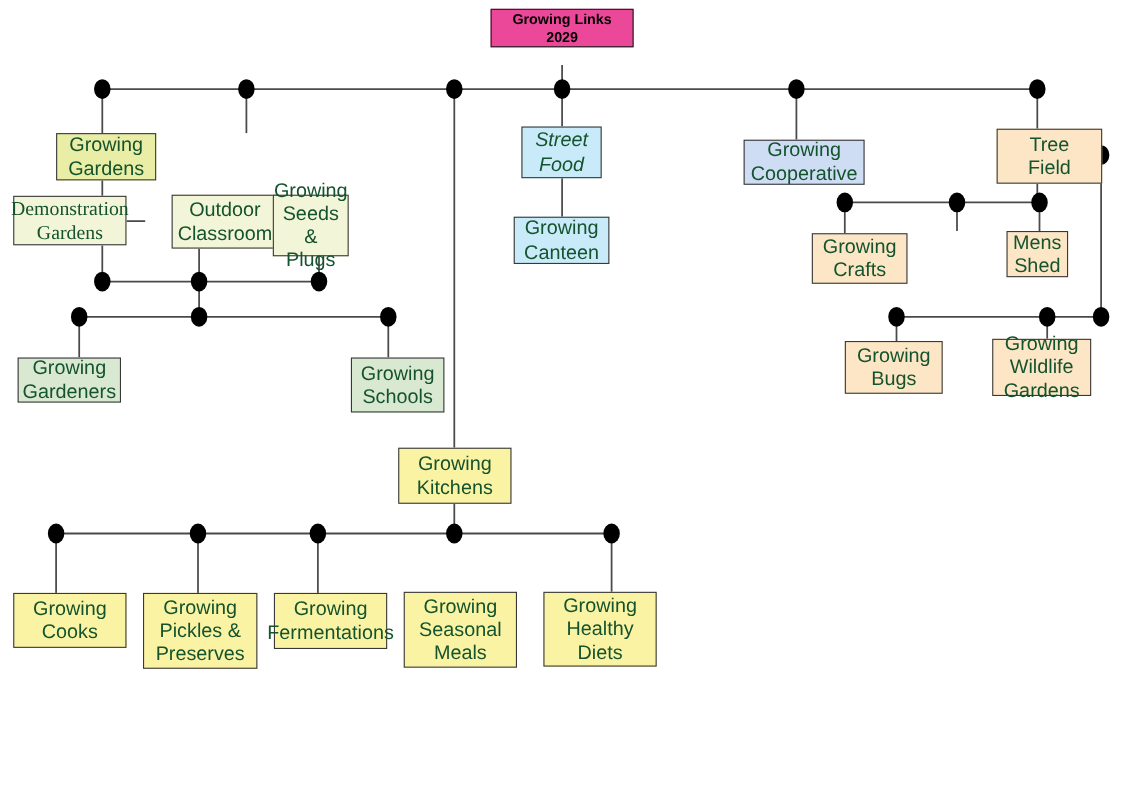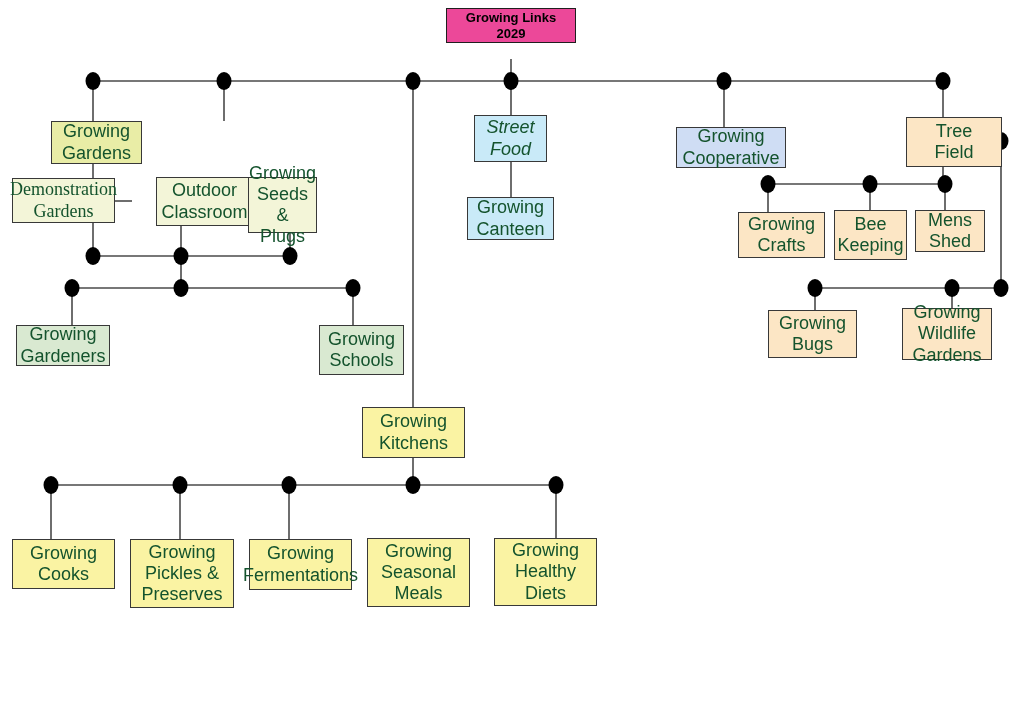--- a/index.html
+++ b/index.html
@@ -145,23 +145,21 @@
   <div class="node" style="left: 467px; top: 197px; width: 87px; height: 43px; background: rgb(201, 234, 248);">Growing
 Canteen</div>
 
   <div class="node" style="left: 676px; top: 127px; width: 110px; height: 41px; background: rgb(207, 221, 244);">Growing
 Cooperative</div>
 
   <div class="node" style="left: 906px; top: 117px; width: 96px; height: 50px; background: rgb(252, 230, 197);">Tree
 Field</div>
   <div class="node" style="left: 738px; top: 212px; width: 87px; height: 46px; background: rgb(252, 230, 197);">Growing
 Crafts</div>
-  <div class="node" style="left: 834px; top: 210px; width: 73px; height: 50px; background: rgb(252, 230, 197);">Bee
-Keeping</div>
-  <div class="node" style="left: 915px; top: 210px; width: 70px; height: 42px; background: rgb(252, 230, 197);">Mens
+  <div class="node" style="left: 915px; top: 210px; width: 56px; height: 42px; background: rgb(252, 230, 197);">Mens
 Shed</div>
   <div class="node" style="left: 768px; top: 310px; width: 89px; height: 48px; background: rgb(252, 230, 197);">Growing
 Bugs</div>
   <div class="node" style="left: 902px; top: 308px; width: 90px; height: 52px; background: rgb(252, 230, 197);">Growing
 Wildlife
 Gardens</div>
 
   <div class="node" style="left: 362px; top: 407px; width: 103px; height: 51px; background: rgb(250, 243, 163);">Growing
 Kitchens</div>
   <div class="node" style="left: 12px; top: 539px; width: 103px; height: 50px; background: rgb(250, 243, 163);">Growing

